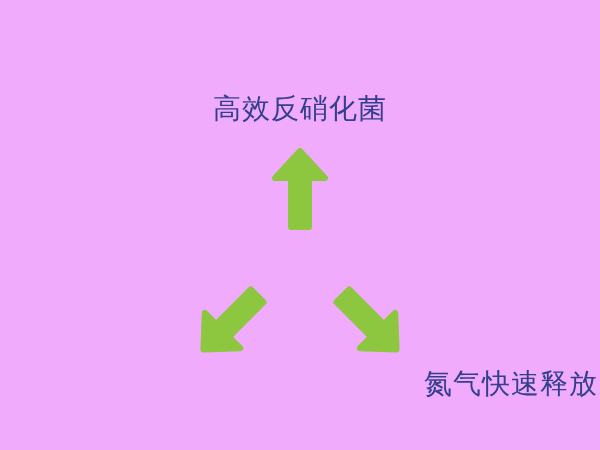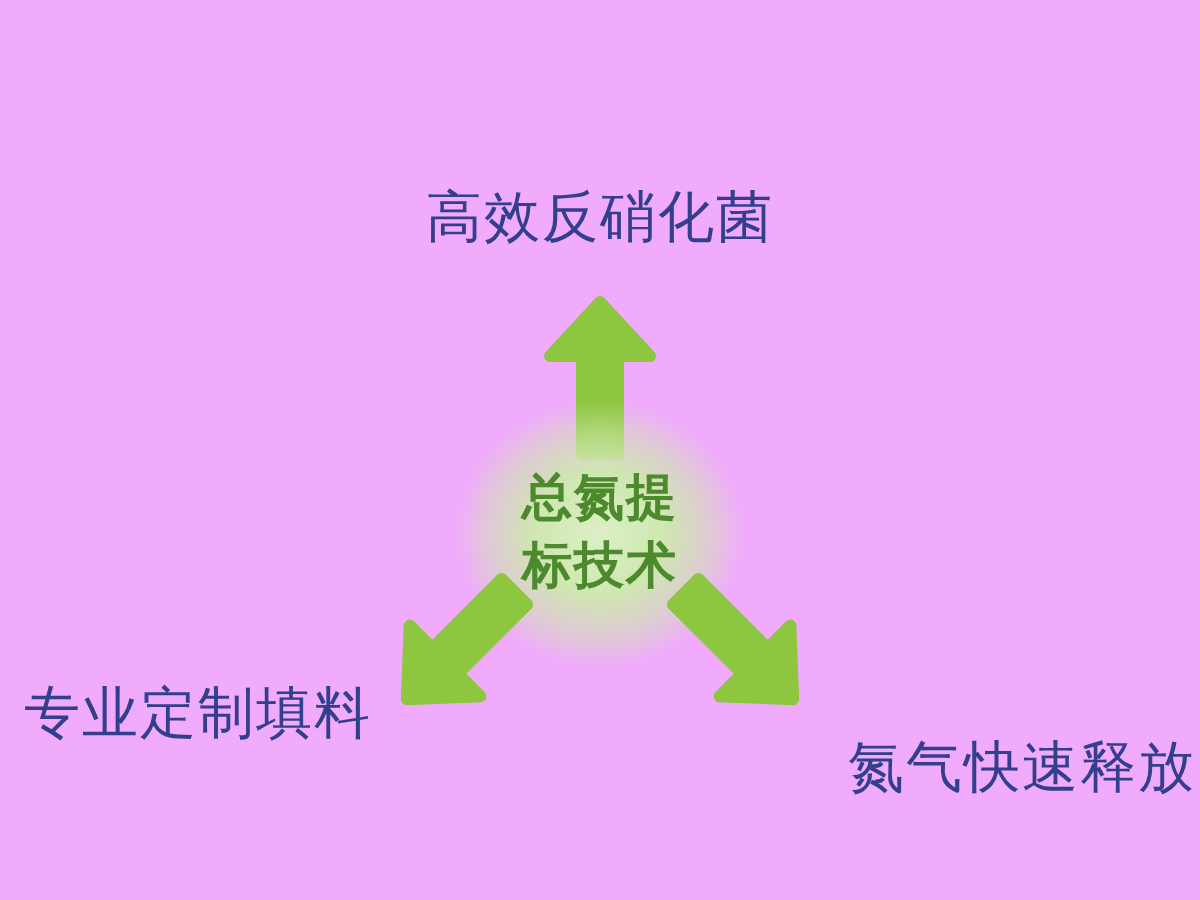--- a/index.html
+++ b/index.html
@@ -85,32 +85,25 @@
 <body>
 
 <div class="canvas">
 
   <div class="label label-top">高效反硝化菌</div>
 
   <svg class="arrow arrow-up" viewBox="0 0 64 84" aria-hidden="true">
     <polygon points="32,3 57,30 41,30 41,79 23,79 23,30 7,30" stroke-linejoin="round" stroke-width="6" stroke="#8dc63f" fill="#8dc63f"></polygon>
   </svg>
 
-  <div class="center-blob">
-    <div class="center-text">
-      <div>总氮提</div>
-      <div>标技术</div>
-    </div>
-  </div>
 
   <svg class="arrow arrow-down-left" viewBox="0 0 64 84" aria-hidden="true">
     <polygon points="32,3 57,30 41,30 41,79 23,79 23,30 7,30" stroke-linejoin="round" stroke-width="6" stroke="#8dc63f" fill="#8dc63f"></polygon>
   </svg>
 
   <svg class="arrow arrow-down-right" viewBox="0 0 64 84" aria-hidden="true">
     <polygon points="32,3 57,30 41,30 41,79 23,79 23,30 7,30" stroke-linejoin="round" stroke-width="6" stroke="#8dc63f" fill="#8dc63f"></polygon>
   </svg>
 
-  <div class="label label-bottom-left">专业定制填料</div>
 
   <div class="label label-bottom-right">氮气快速释放</div>
 
 </div>
 
 </body></html>

